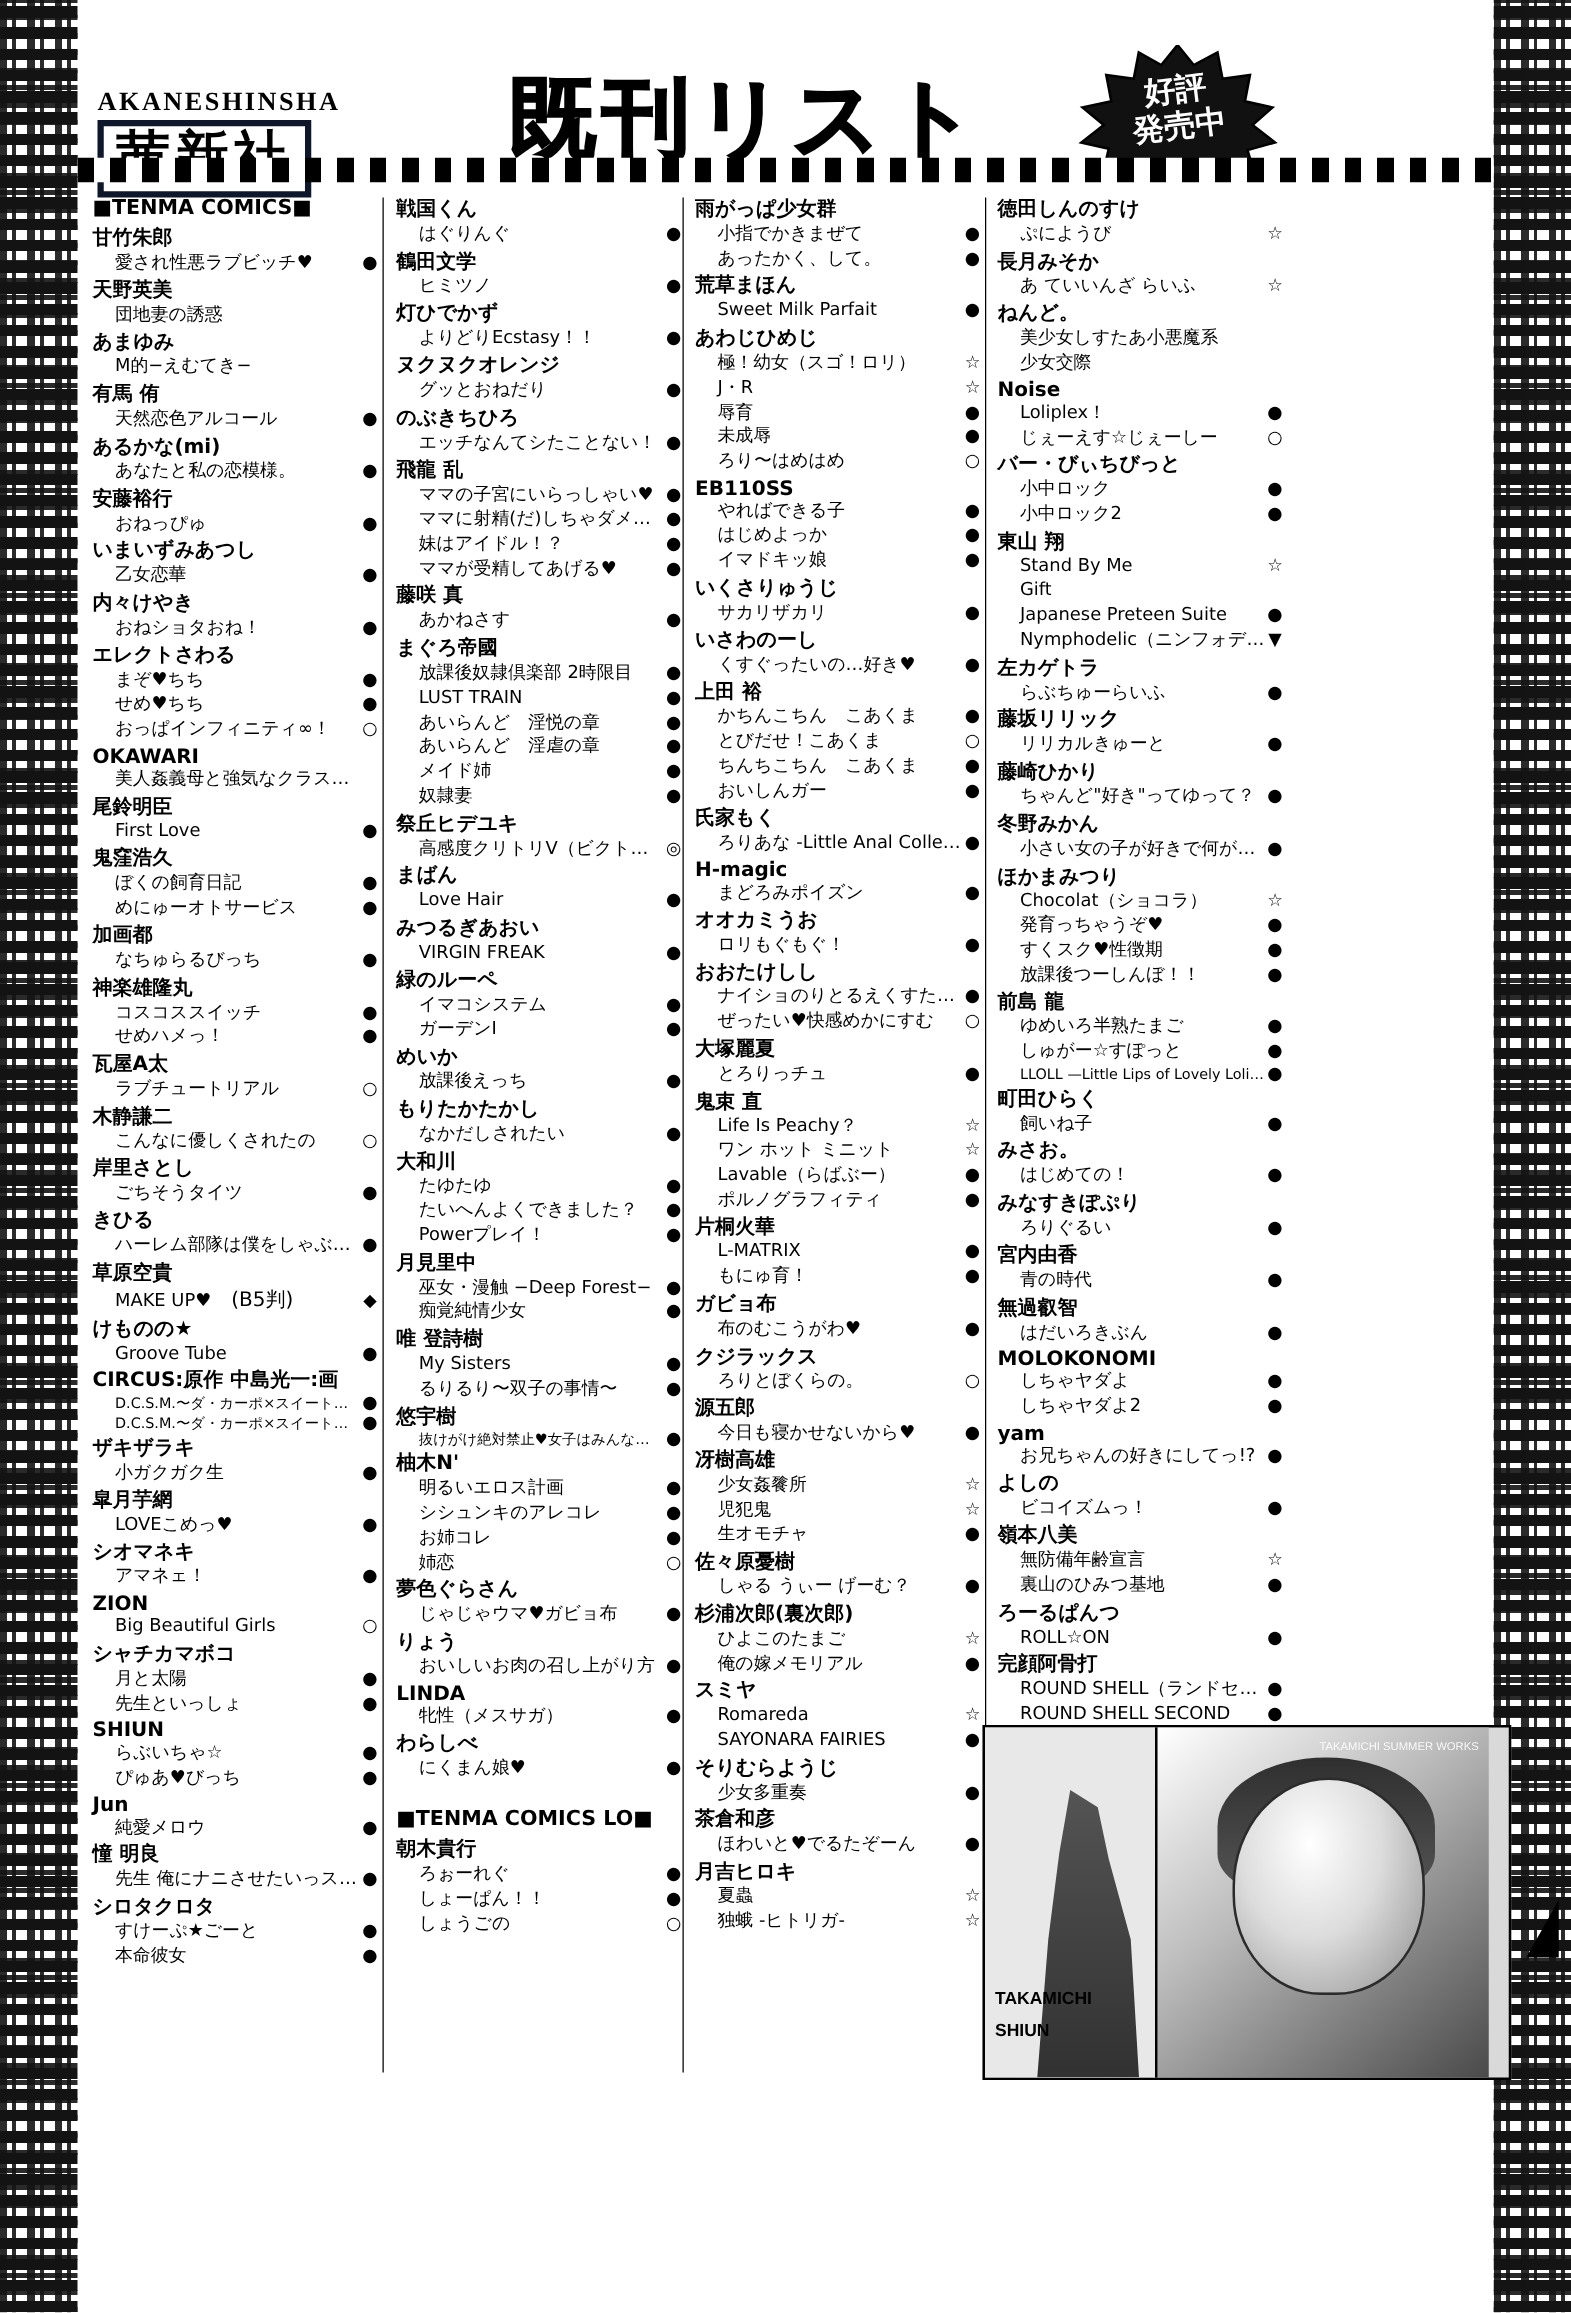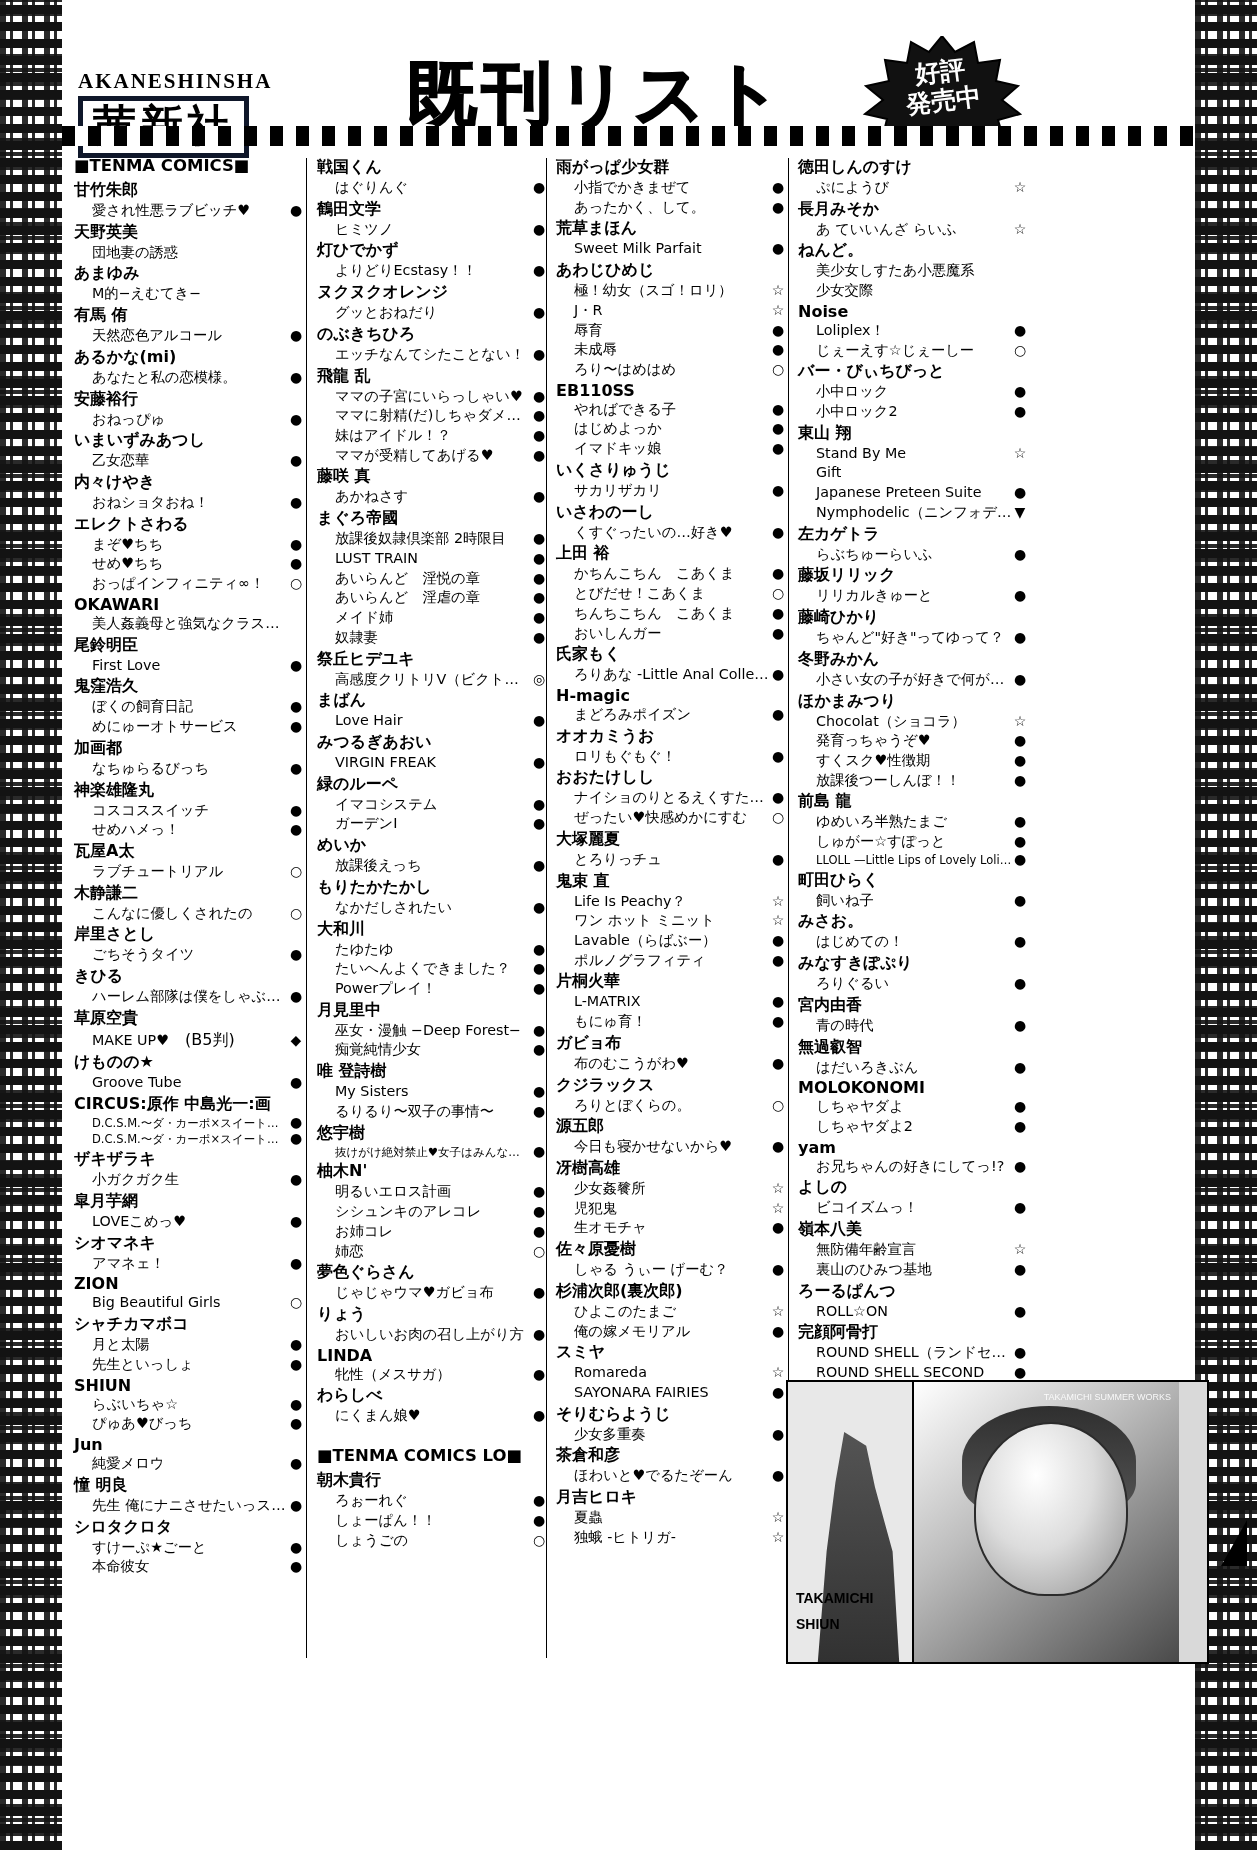--- a/index.html
+++ b/index.html
@@ -110,21 +110,21 @@
   .m.tri:before{content:"\25BC";}
   .m.none:before{content:"";}
 
   
   .photos{
     position:absolute;left:786px;top:1380px;width:419px;height:280px;
     border:2px solid #000;background:#d9d9d9;
     display:flex;
   }
   .photo-left{
-    position:relative;width:124px;height:100%;
+    position:relative;width:136px;height:100%;
     background:linear-gradient(160deg,#6f6f6f 0%,#2a2a2a 45%,#8a8a8a 100%);
     border-radius:30px;
   }
   .photo-caption{
     position:absolute;left:8px;bottom:56px;color:#000;font-size:14px;font-weight:bold;
     font-family:"Liberation Sans",sans-serif;
   }
   .photo-caption2{
     position:absolute;left:8px;bottom:30px;color:#000;font-size:14px;font-weight:bold;
   }

